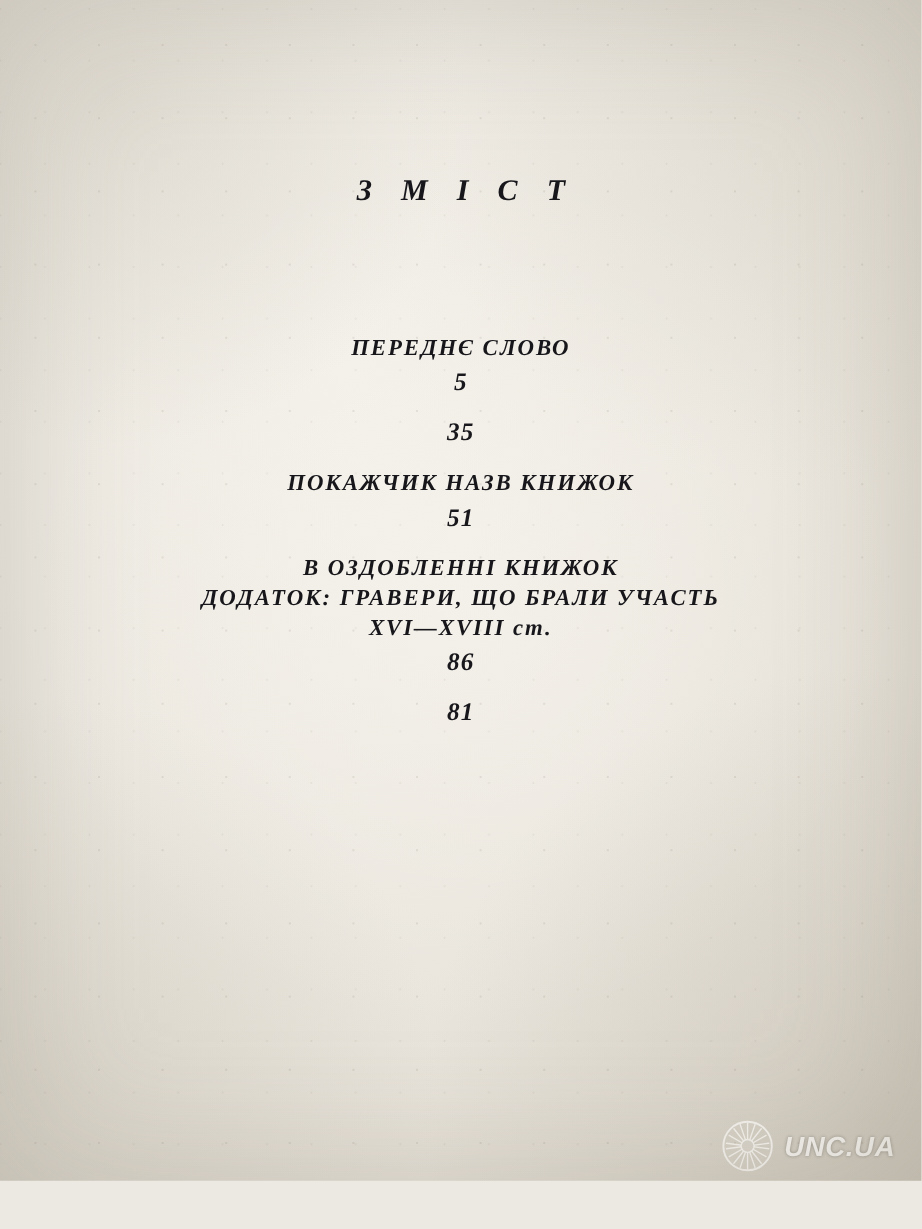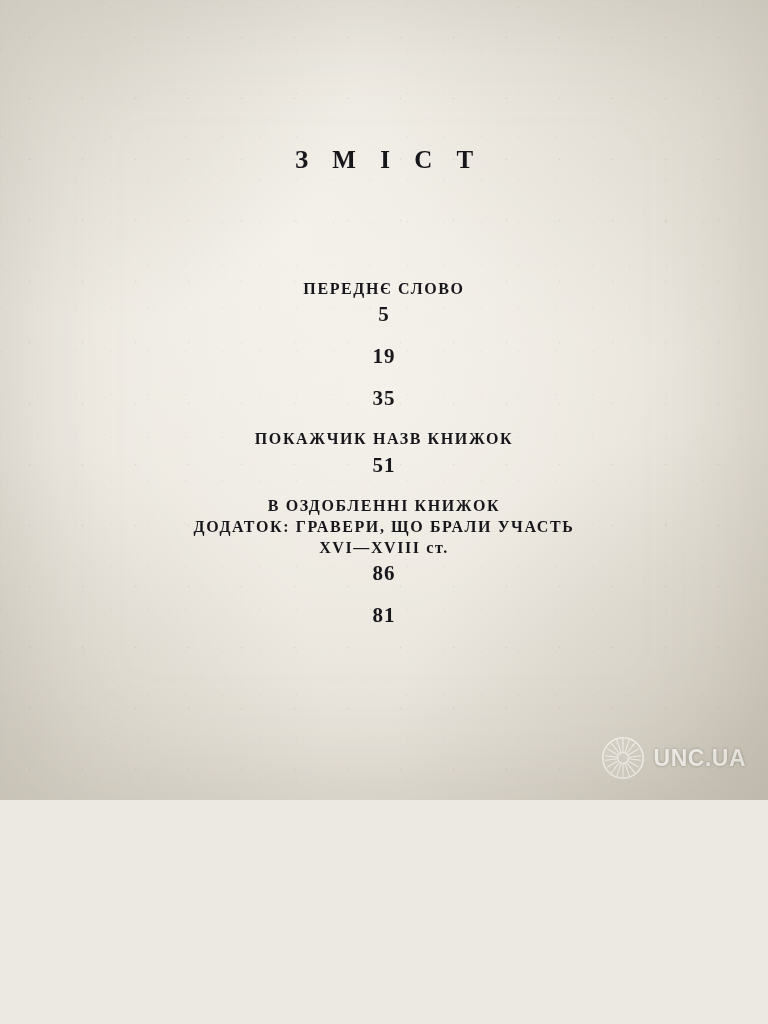--- a/index.html
+++ b/index.html
@@ -10,24 +10,25 @@
     width: 768px;
     height: 1024px;
     overflow: hidden;
     font-family: "Liberation Serif", serif;
     background: #ece9e2;
   }
 
   #page {
     position: relative;
     width: 768px;
-    height: 800px;
+    height: 984px;
     background:
       radial-gradient(ellipse at 38% 30%, #f2efe8 0%, #ece8e0 45%, #e3ded4 78%, #d8d2c6 100%);
     overflow: hidden;
+    font-style: italic;
   }
 
   
   #page::before {
     content: "";
     position: absolute;
     inset: 0;
     background:
       radial-gradient(circle at 12% 8%, rgba(190,184,170,0.30) 0%, rgba(190,184,170,0) 26%),
       radial-gradient(circle at 88% 6%, rgba(196,190,176,0.26) 0%, rgba(196,190,176,0) 30%),
@@ -69,21 +70,21 @@
 
   .toc {
     margin-top: 104px;
   }
 
   .toc-entry {
     margin-bottom: 17px;
   }
 
   .entry-title {
-    font-size: 16px;
+    font-size: 19px;
     font-weight: 700;
     letter-spacing: 1.6px;
     color: #17161a;
     line-height: 1.33;
     padding: 0 20px;
   }
   .entry-title .tline {
     display: block;
   }
   .entry-page {
@@ -93,21 +94,21 @@
     letter-spacing: 1px;
     margin-top: 3px;
   }
 
   
 
   
   .watermark {
     position: absolute;
     right: 22px;
-    bottom: 20px;
+    bottom: 7px;
     z-index: 3;
     display: flex;
     align-items: center;
     gap: 9px;
     opacity: 0.92;
   }
   .wm-mark {
     position: relative;
     width: 44px;
     height: 44px;
@@ -143,21 +144,20 @@
     <div class="toc">
 
       <div class="toc-entry">
         <div class="entry-title">
           <span class="tline">ПЕРЕДНЄ СЛОВО</span>
         </div>
         <div class="entry-page">5</div>
       </div>
 
       <div class="toc-entry">
-        <div class="entry-page">19</div>
       </div>
 
       <div class="toc-entry">
         <div class="entry-page">35</div>
       </div>
 
       <div class="toc-entry">
         <div class="entry-title">
           <span class="tline">ПОКАЖЧИК НАЗВ КНИЖОК</span>
         </div>

